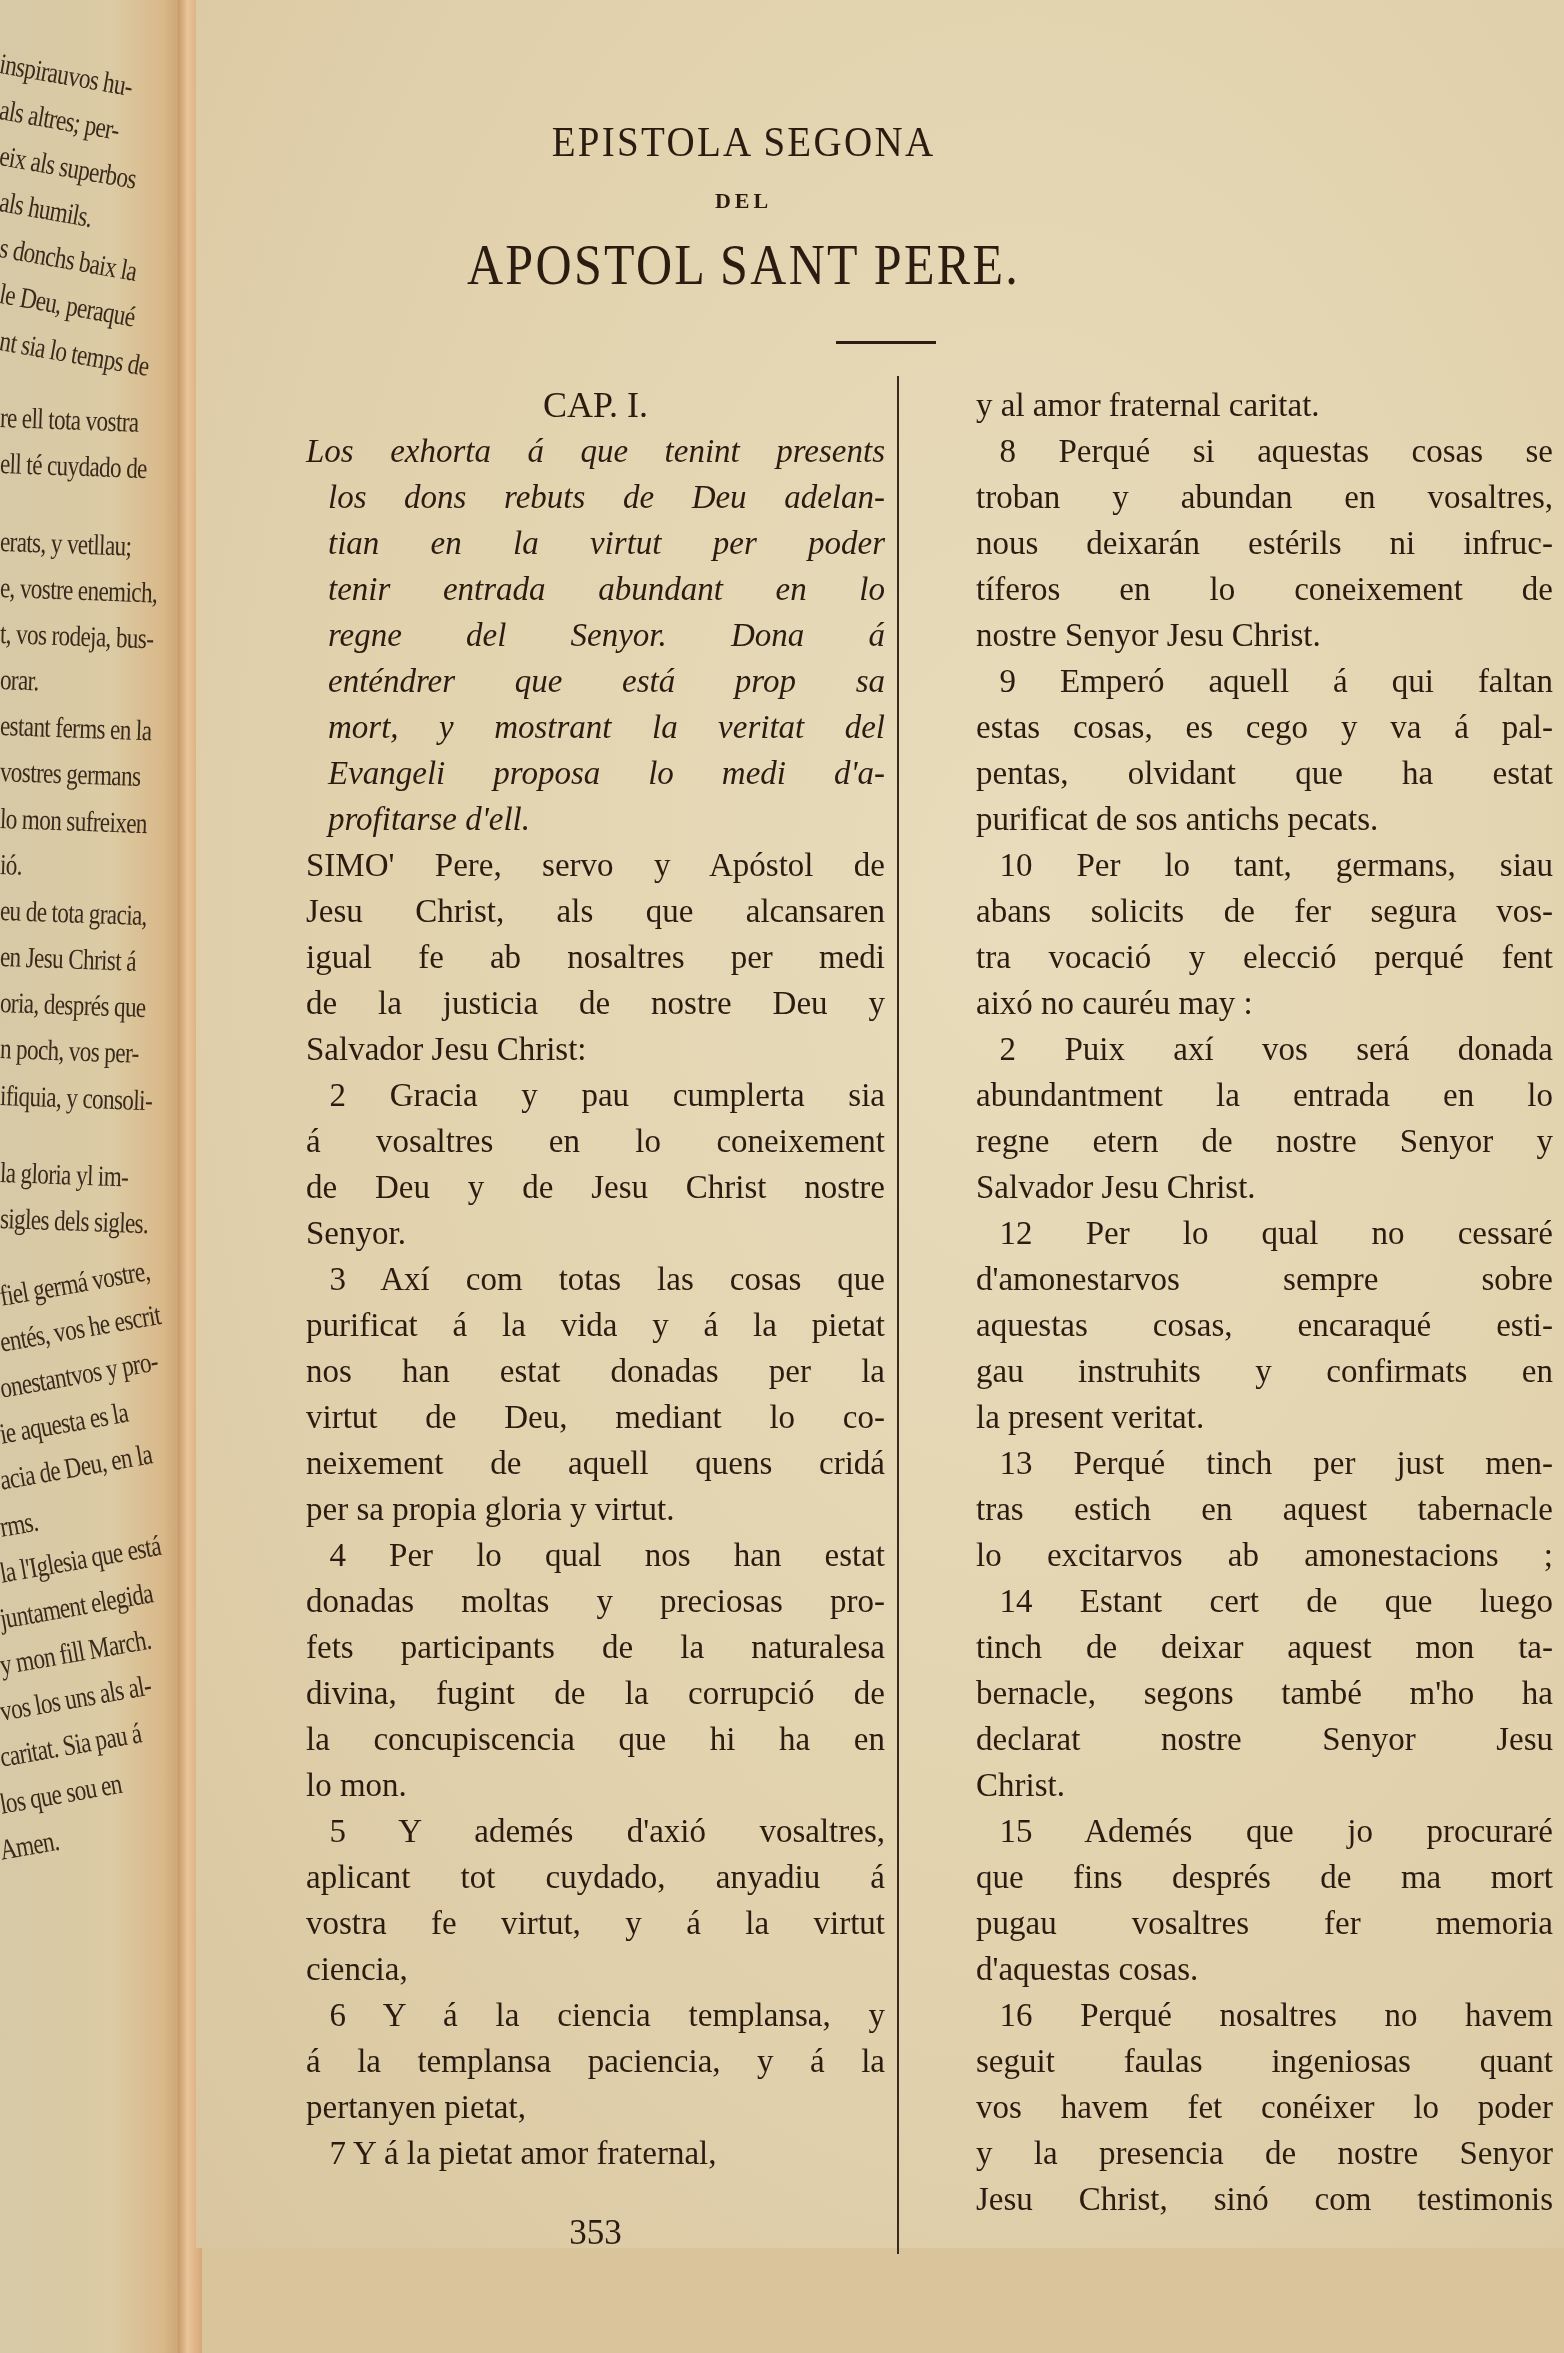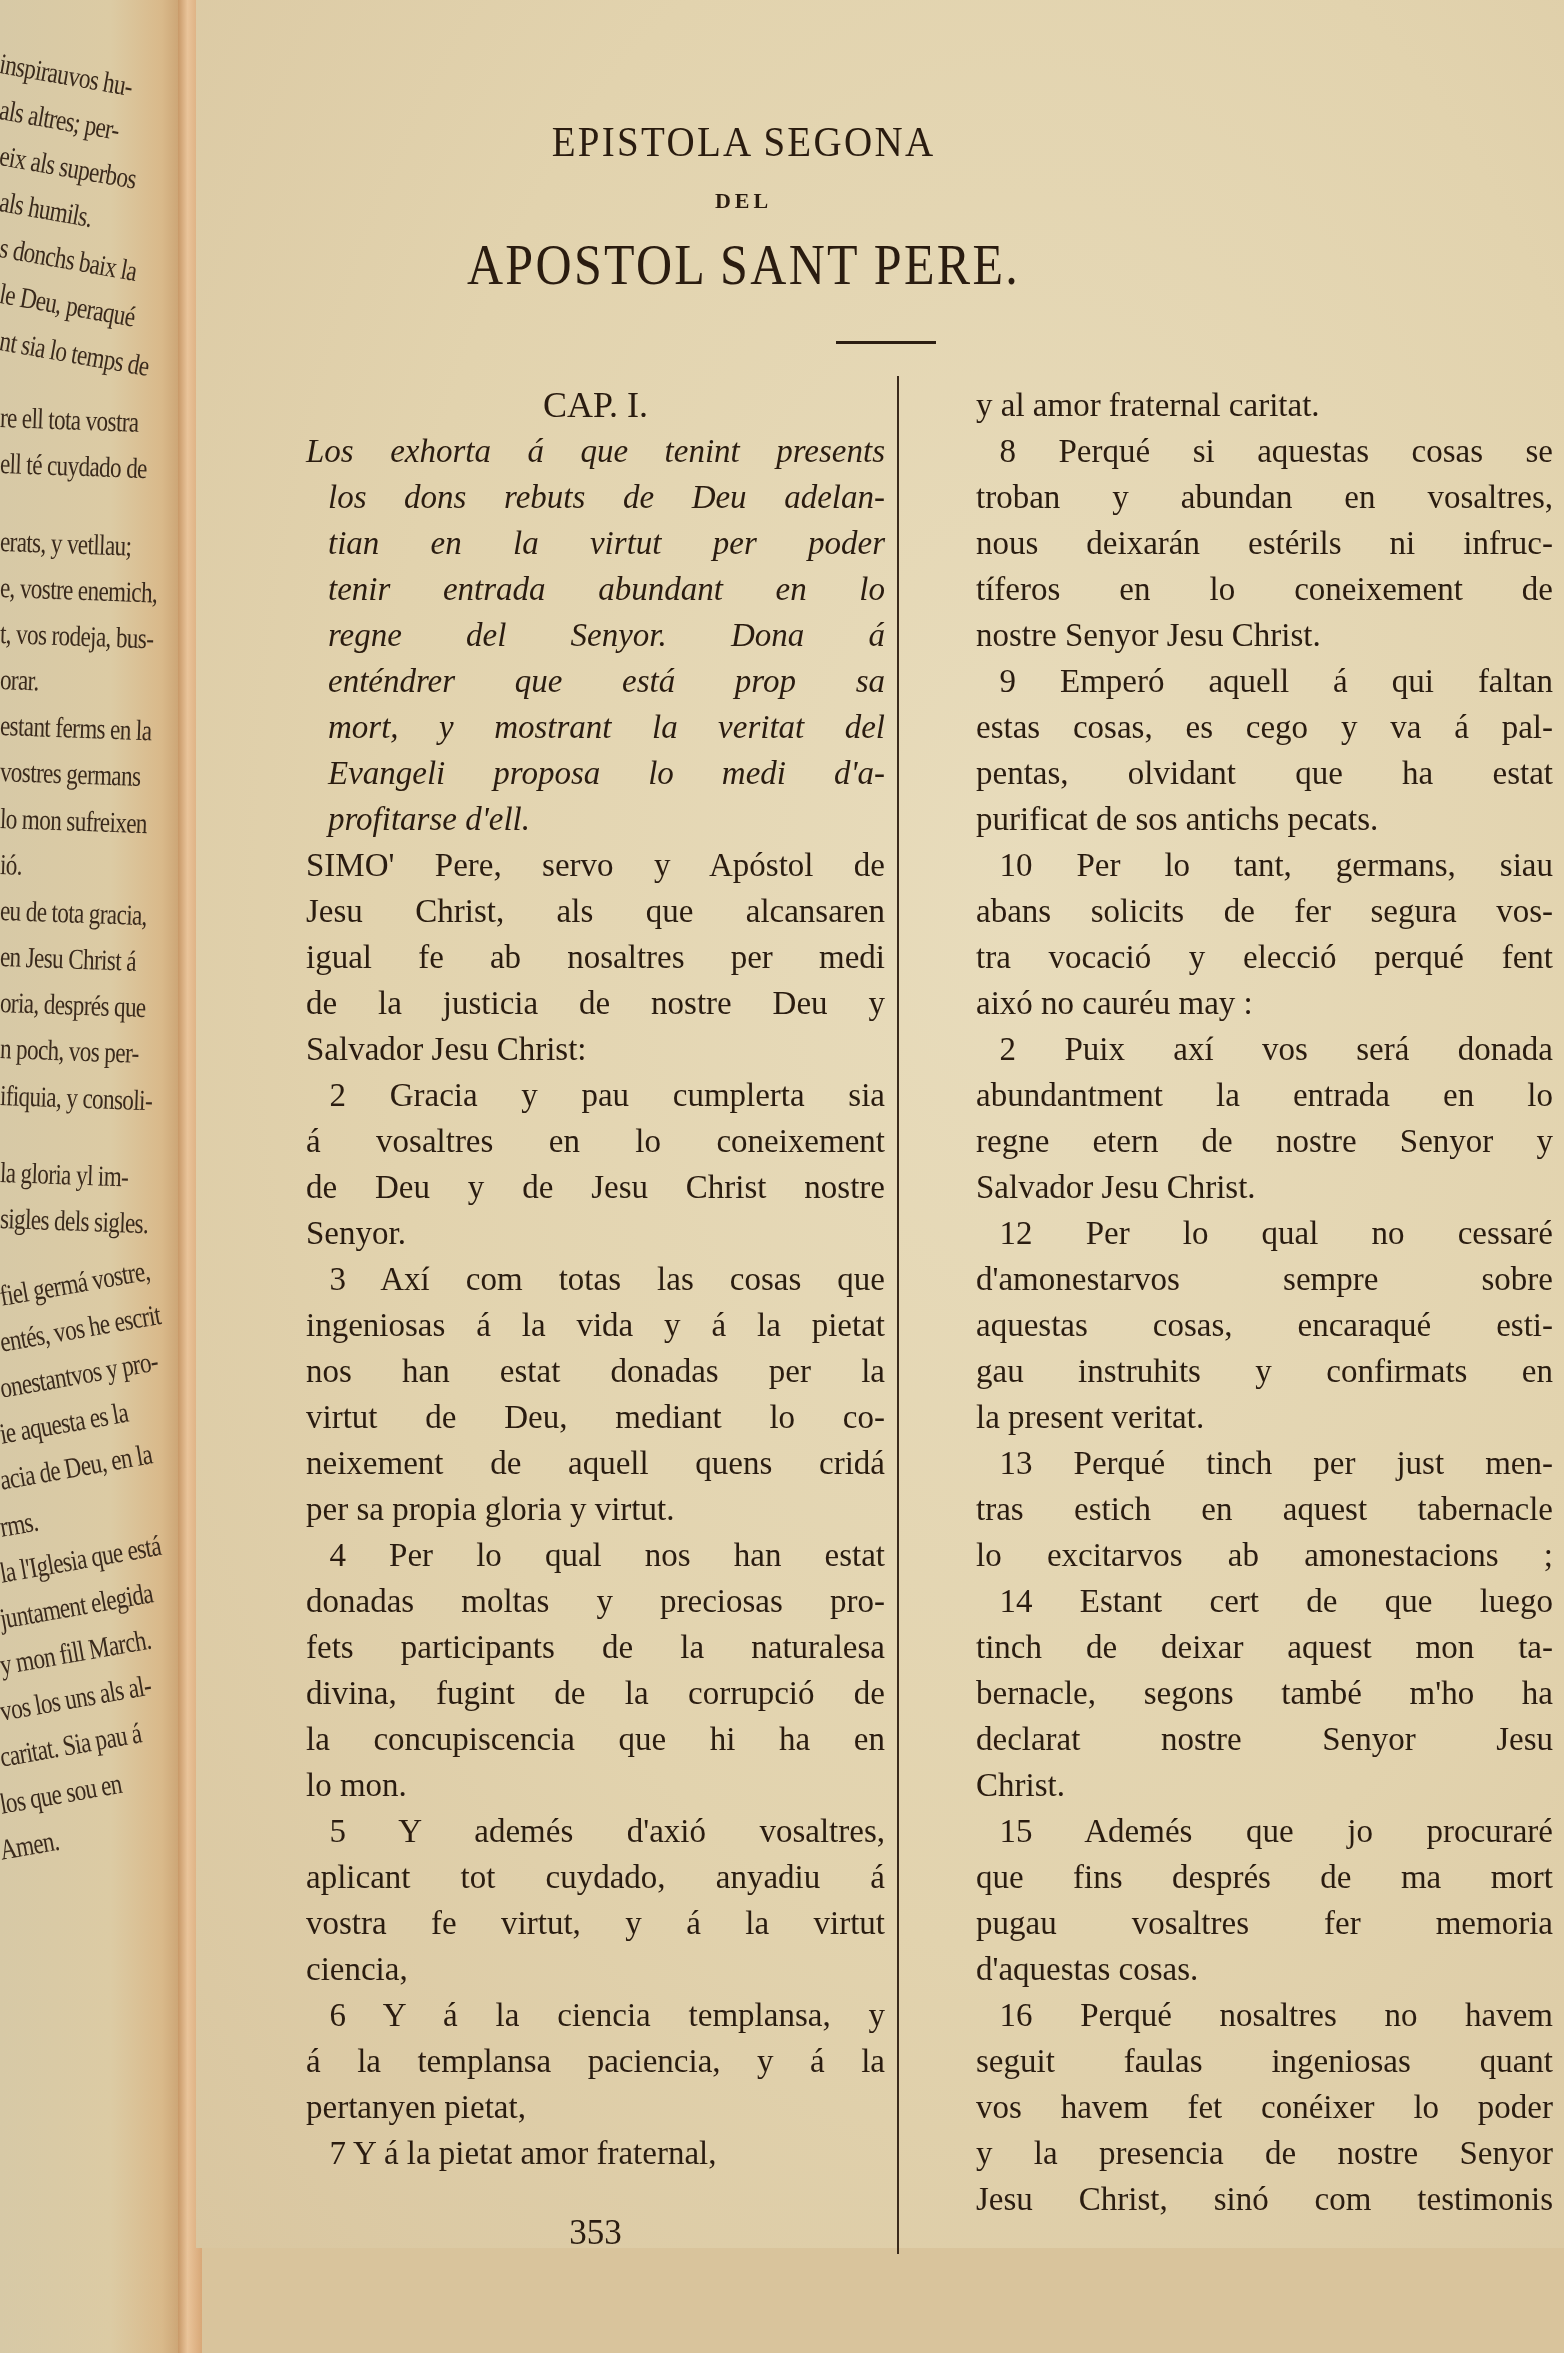--- a/index.html
+++ b/index.html
@@ -136,21 +136,21 @@
         <span class="line">SIMO' Pere, servo y Apóstol de</span>
         <span class="line">Jesu Christ, als que alcansaren</span>
         <span class="line">igual fe ab nosaltres per medi</span>
         <span class="line">de la justicia de nostre Deu y</span>
         <span class="line last">Salvador Jesu Christ:</span>
         <span class="line indent">2 Gracia y pau cumplerta sia</span>
         <span class="line">á vosaltres en lo coneixement</span>
         <span class="line">de Deu y de Jesu Christ nostre</span>
         <span class="line last">Senyor.</span>
         <span class="line indent">3 Axí com totas las cosas que</span>
-        <span class="line">ingeniosas á la vida y á la pietat</span>
+        <span class="line">purificat á la vida y á la pietat</span>
         <span class="line">nos han estat donadas per la</span>
         <span class="line">virtut de Deu, mediant lo co-</span>
         <span class="line">neixement de aquell quens cridá</span>
         <span class="line last">per sa propia gloria y virtut.</span>
         <span class="line indent">4 Per lo qual nos han estat</span>
         <span class="line">donadas moltas y preciosas pro-</span>
         <span class="line">fets participants de la naturalesa</span>
         <span class="line">divina, fugint de la corrupció de</span>
         <span class="line">la concupiscencia que hi ha en</span>
         <span class="line last">lo mon.</span>

